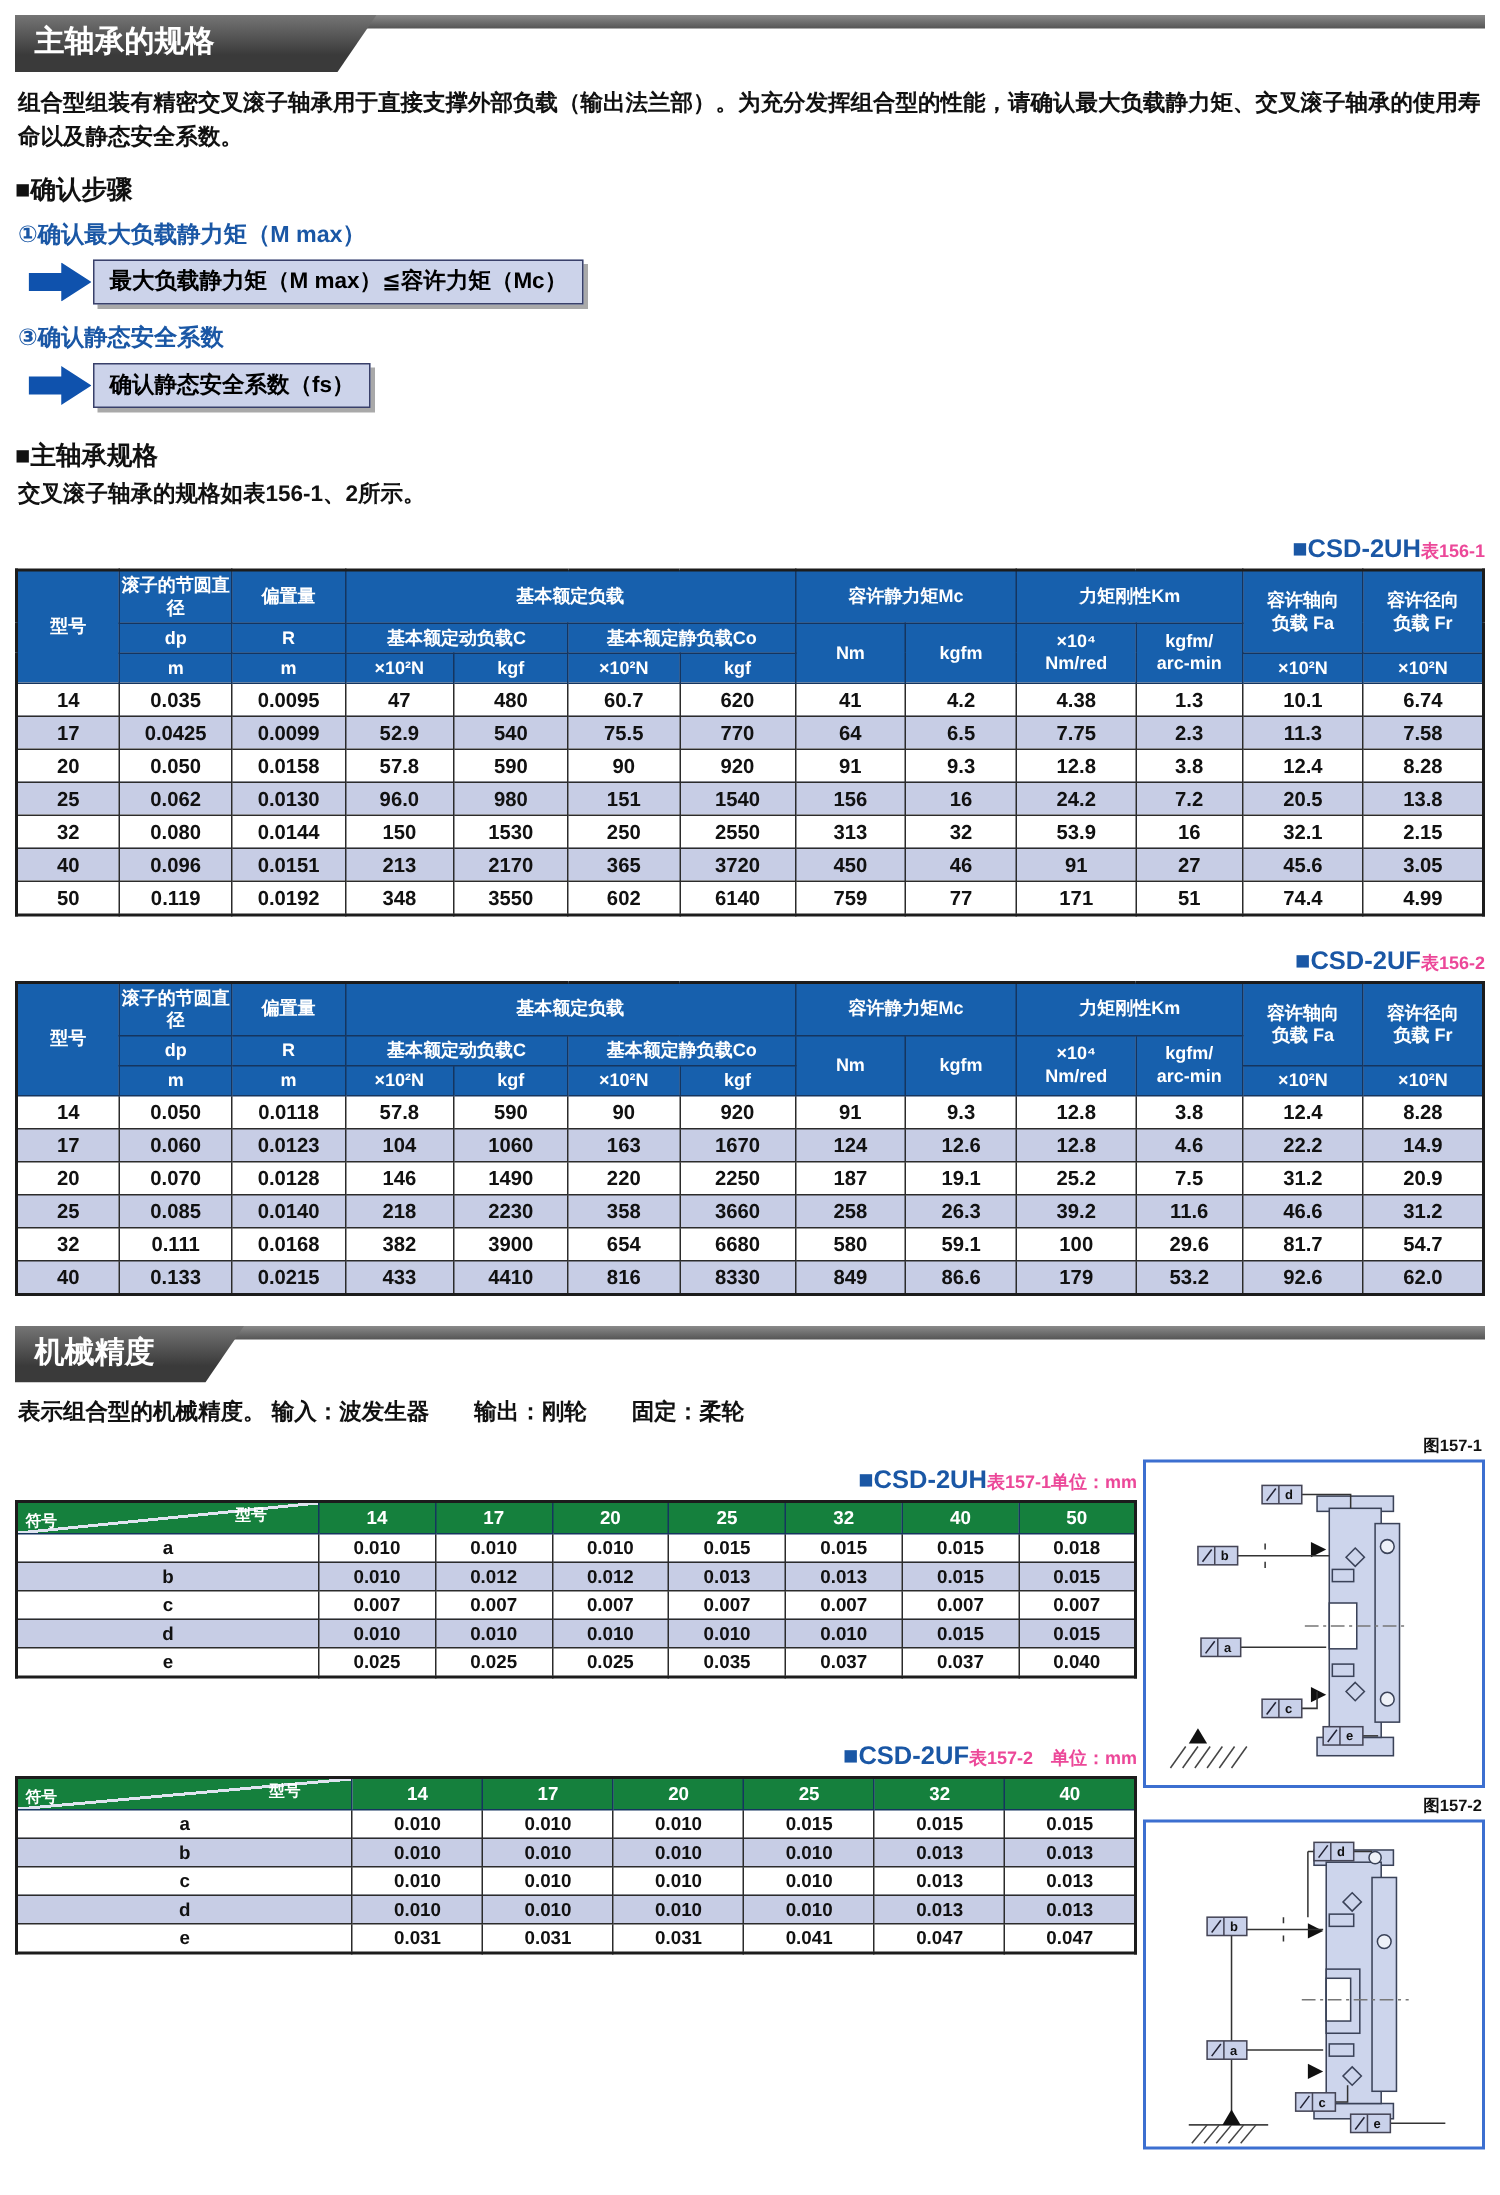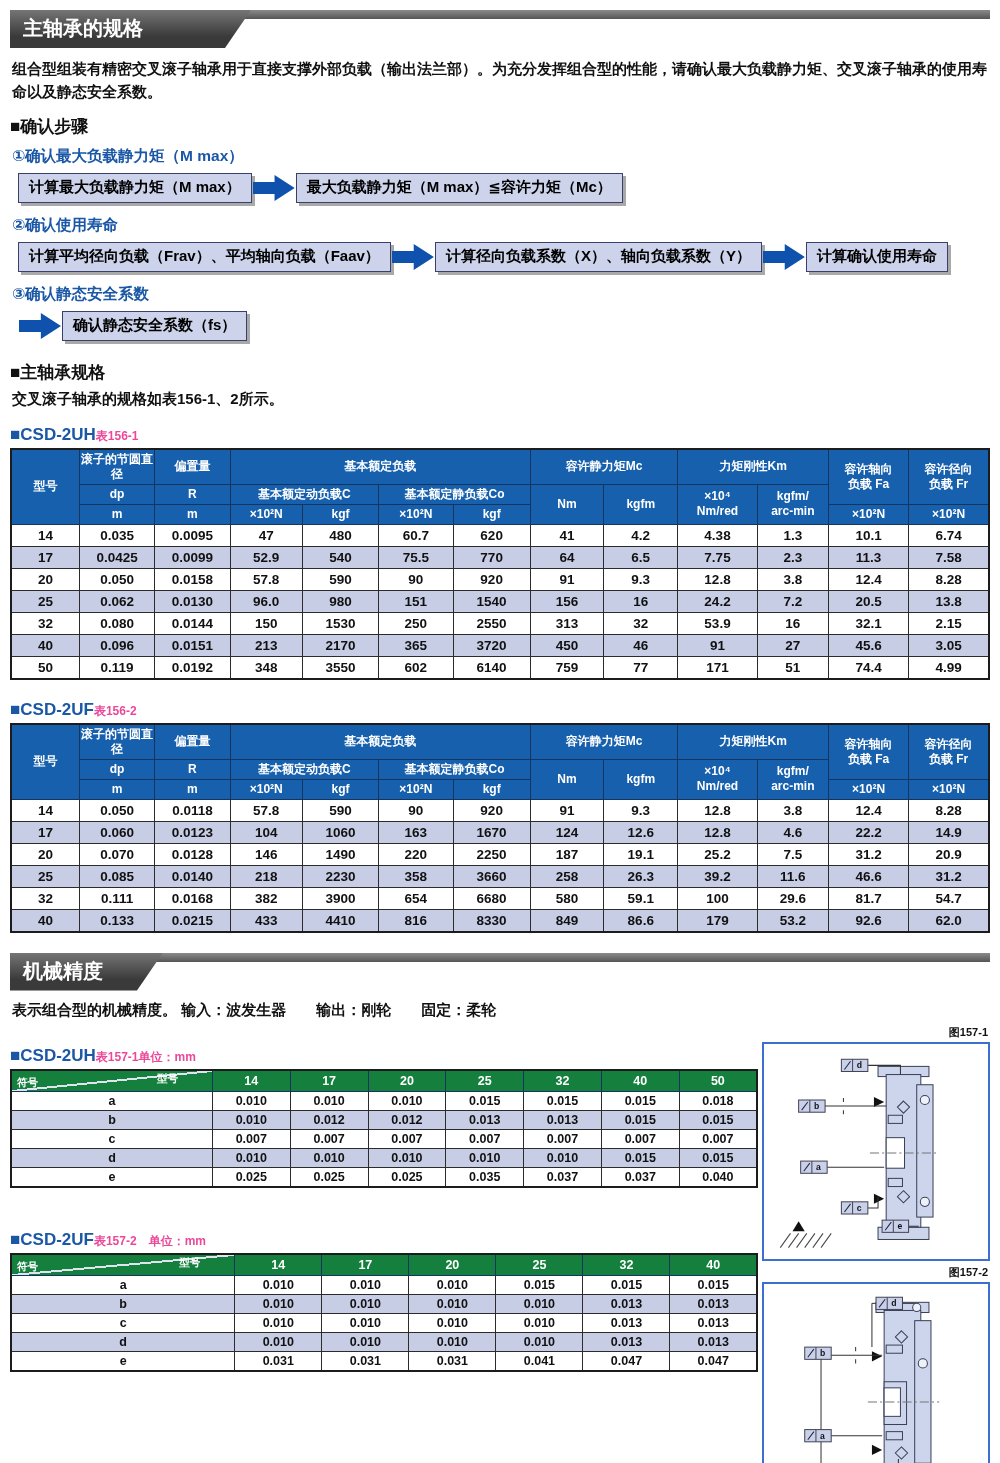--- a/index.html
+++ b/index.html
@@ -16,21 +16,21 @@
   .intro{font-size:15px;font-weight:bold;line-height:1.5;margin:2px 2px 10px 2px;}
   .h-black{font-size:17px;font-weight:bold;margin:12px 0 4px 0;}
 
   
   .step-title{color:#1a57a5;font-size:15.5px;font-weight:bold;margin:8px 0 6px 2px;}
   .flow{display:flex;align-items:center;margin:2px 0 12px 8px;}
   .fbox{background:#ccd3ea;border:1px solid #39406a;box-shadow:3px 3px 0 #a9a9a9;padding:4px 10px 5px 10px;font-size:15px;font-weight:bold;color:#000;white-space:nowrap;}
   .arrow{width:42px;height:26px;flex:none;background:#0f52ad;clip-path:polygon(0 27%,52% 27%,52% 0,100% 50%,52% 100%,52% 73%,0 73%);margin:0 1px;}
 
   
-  .tbl-head-row{display:flex;justify-content:flex-start;align-items:flex-end;margin:14px 0 3px 0;}
+  .tbl-head-row{display:flex;justify-content:flex-end;align-items:flex-end;margin:14px 0 3px 0;}
   .model-name{color:#1a57a5;font-size:17px;font-weight:bold;}
   .tbl-label{font-size:12px;font-weight:bold;color:#ec4899;}
   table.spec{border-collapse:collapse;width:100%;table-layout:fixed;border:2px solid #1c1c1c;}
   table.spec th{background:#1760ad;color:#fff;font-size:12px;font-weight:bold;border:1px solid #15355f;padding:2px 1px;white-space:pre-line;line-height:1.25;}
   table.spec td{border:1px solid #2b2b2b;font-size:13.5px;font-weight:bold;text-align:center;padding:3px 2px;background:#fff;}
   table.spec tbody tr:nth-child(even) td{background:#c7cde5;}
 
   .notes{color:#1a57a5;font-size:11.5px;font-weight:bold;line-height:1.6;margin:9px 0 20px 2px;}
 
   
@@ -61,33 +61,22 @@
     <div class="tab clip-diag" style="width:228px;">主轴承的规格</div>
   </div>
 
   <div class="intro">组合型组装有精密交叉滚子轴承用于直接支撑外部负载（输出法兰部）。为充分发挥组合型的性能，请确认最大负载静力矩、交叉滚子轴承的使用寿命以及静态安全系数。</div>
 
   <div class="h-black">■确认步骤</div>
   <div id="steps-groups">
       <div class="step-group">
         <div class="step-title">①确认最大负载静力矩（M max）</div>
         <div class="flow">
-          <div class="fbox">计算最大负载静力矩（M max）</div>
           <div class="arrow"></div>
           <div class="fbox">最大负载静力矩（M max）≦容许力矩（Mc）</div>
-        </div>
-      </div>
-      <div class="step-group">
-        <div class="step-title">②确认使用寿命</div>
-        <div class="flow">
-          <div class="fbox">计算平均径向负载（Frav）、平均轴向负载（Faav）</div>
-          <div class="arrow"></div>
-          <div class="fbox">计算径向负载系数（X）、轴向负载系数（Y）</div>
-          <div class="arrow"></div>
-          <div class="fbox">计算确认使用寿命</div>
         </div>
       </div>
       <div class="step-group">
         <div class="step-title">③确认静态安全系数</div>
         <div class="flow">
           <div class="arrow"></div>
           <div class="fbox">确认静态安全系数（fs）</div>
         </div>
       </div>
     </div>

